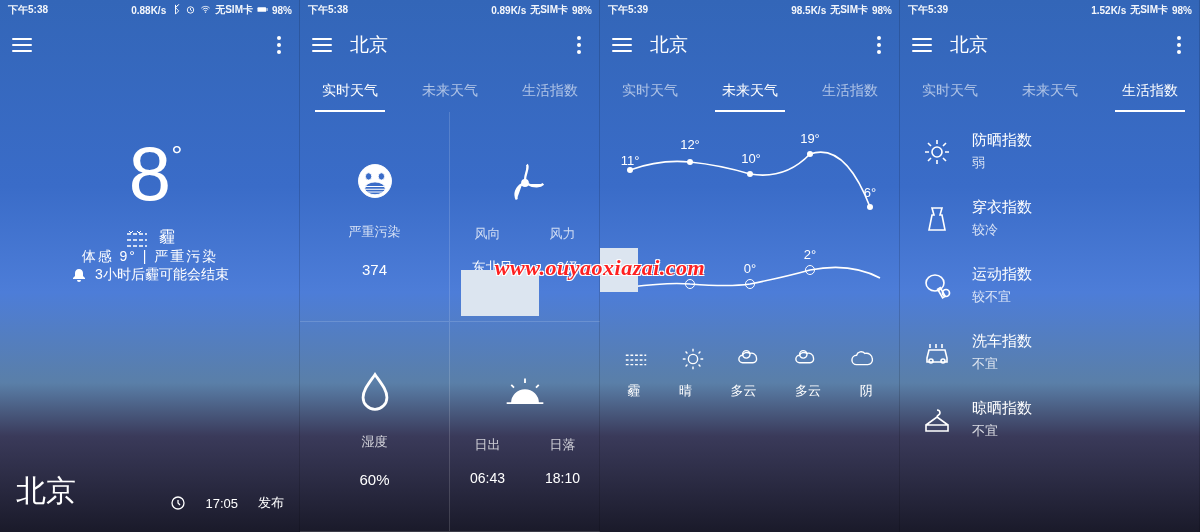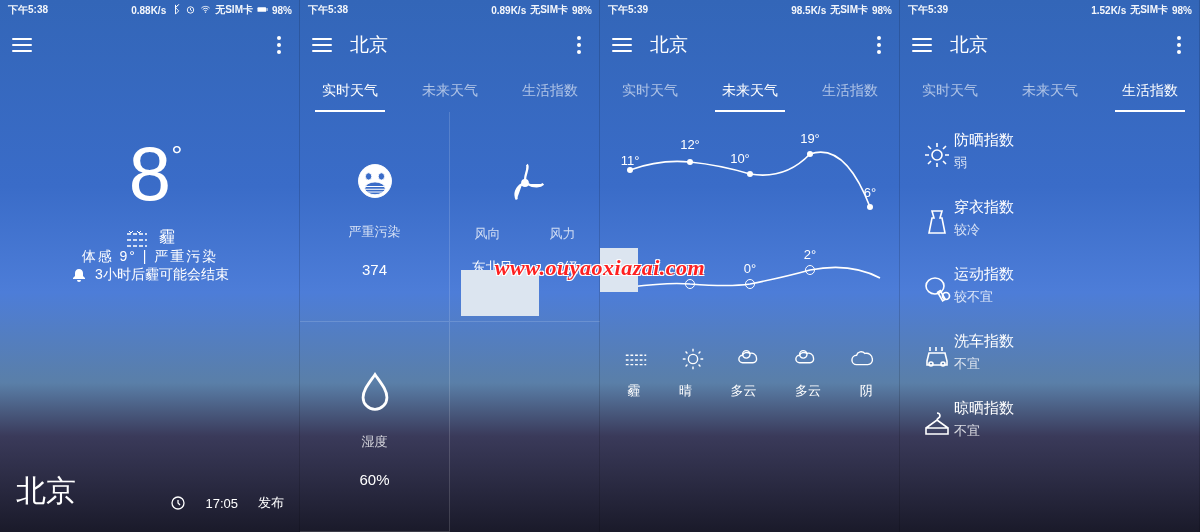--- a/index.html
+++ b/index.html
@@ -44,21 +44,21 @@
 .curves { position:relative; height:210px; }
 .curves svg { position:absolute; left:0; top:0; }
 .temp-label { position:absolute; font-size:13px; color:#fff; transform:translate(-50%,-50%); }
 .dot { position:absolute; width:6px; height:6px; border-radius:50%; background:#fff; transform:translate(-50%,-50%); }
 .ring { position:absolute; width:10px; height:10px; border-radius:50%; border:1.5px solid #fff; transform:translate(-50%,-50%); }
 .fc-icons { display:flex; justify-content:space-around; padding:6px 8px 4px; margin-top:18px; }
 .fc-icons svg { width:26px; height:26px; fill:none; stroke:#fff; stroke-width:1.5; }
 .fc-names { display:flex; justify-content:space-around; font-size:13px; padding:6px 8px; }
 
 .life-list { padding:6px 0; }
-.life-item { display:flex; align-items:flex-end; padding:13px 20px; cursor:pointer; }
+.life-item { display:flex; align-items:center; padding:13px 20px; gap:18px; cursor:pointer; }
 .life-item .ico { width:34px; height:34px; display:flex; align-items:center; justify-content:center; }
 .life-item .ico svg { width:30px; height:30px; fill:none; stroke:#fff; stroke-width:1.6; }
 .life-item .txt { display:flex; flex-direction:column; gap:4px; }
 .life-item .name { font-size:15px; }
 .life-item .val { font-size:13px; color:rgba(255,255,255,.8); }
 
 .watermark { position:absolute; top:255px; width:100%; text-align:center; font-size:22px; color:#ff2020; font-family:serif; font-style:italic; font-weight:bold; text-shadow:1px 1px 0 #fff,-1px -1px 0 #fff,1px -1px 0 #fff,-1px 1px 0 #fff; z-index:50; pointer-events:none; letter-spacing:.5px; }
 .wm-block { position:absolute; background:#dce5f0; z-index:40; }
 </style>
 </head>
@@ -191,20 +191,37 @@
     </div>
     <div class="cell">
       <div class="bigicon">
           <svg viewBox="0 0 48 48">
             <path d="M24 6c-7 10-13 17-13 25a13 13 0 0026 0c0-8-6-15-13-25z" fill="none" stroke="#fff" stroke-width="3"></path>
           </svg>
         </div>
       <div class="single-label">湿度</div>
       <div class="single-value">60%</div>
     </div>
+    <div class="cell">
+      <div class="bigicon">
+          <svg viewBox="0 0 48 48" fill="none" stroke="#fff" stroke-width="2.5">
+            <path d="M10 34a14 14 0 0128 0"></path>
+            <path d="M4 34h40" stroke-width="2"></path>
+            <path d="M24 12v-5M12 17l-3-3M36 17l3-3" stroke-width="2"></path>
+          </svg>
+        </div>
+      <div class="label-row">
+          <span>日出</span>
+          <span>日落</span>
+        </div>
+      <div class="value-row">
+          <span>06:43</span>
+          <span>18:10</span>
+        </div>
+    </div>
   </div>
   <div class="wm-block" style="left:161px;top:270px;width:78px;height:46px"></div>
 </div>
 
 <div class="screen">
   <div class="status">
     <span>下午5:39</span>
     <div class="right">
         <span>98.5K/s</span>
         <span>无SIM卡</span>
@@ -229,21 +246,21 @@
     <div class="tab active">未来天气</div>
     <div class="tab">生活指数</div>
   </div>
   <div class="curves">
     <svg width="300" height="210">
       <path d="M 30 58 Q 60 47 90 50 Q 120 53 150 62 Q 185 68 210 42 Q 245 30 270 95" fill="none" stroke="#fff" stroke-width="1.6"></path>
       <path d="M 30 175 Q 70 170 90 172 Q 130 175 150 172 Q 185 165 210 158 Q 250 150 280 166" fill="none" stroke="#fff" stroke-width="1.6"></path>
     </svg>
     <span class="temp-label" style="left:30px;top:48px">11°</span>
     <span class="temp-label" style="left:90px;top:32px">12°</span>
-    <span class="temp-label" style="left:140px;top:46px">10°</span>
+    <span class="temp-label" style="left:151px;top:46px">10°</span>
     <span class="temp-label" style="left:210px;top:26px">19°</span>
     <span class="temp-label" style="left:270px;top:80px">6°</span>
     <span class="dot" style="left:30px;top:58px"></span>
       <span class="dot" style="left:90px;top:50px"></span>
       <span class="dot" style="left:150px;top:62px"></span>
       <span class="dot" style="left:210px;top:42px"></span>
       <span class="dot" style="left:270px;top:95px"></span>
     <span class="temp-label" style="left:90px;top:156px">0°</span>
     <span class="temp-label" style="left:150px;top:156px">0°</span>
     <span class="temp-label" style="left:210px;top:142px">2°</span>

